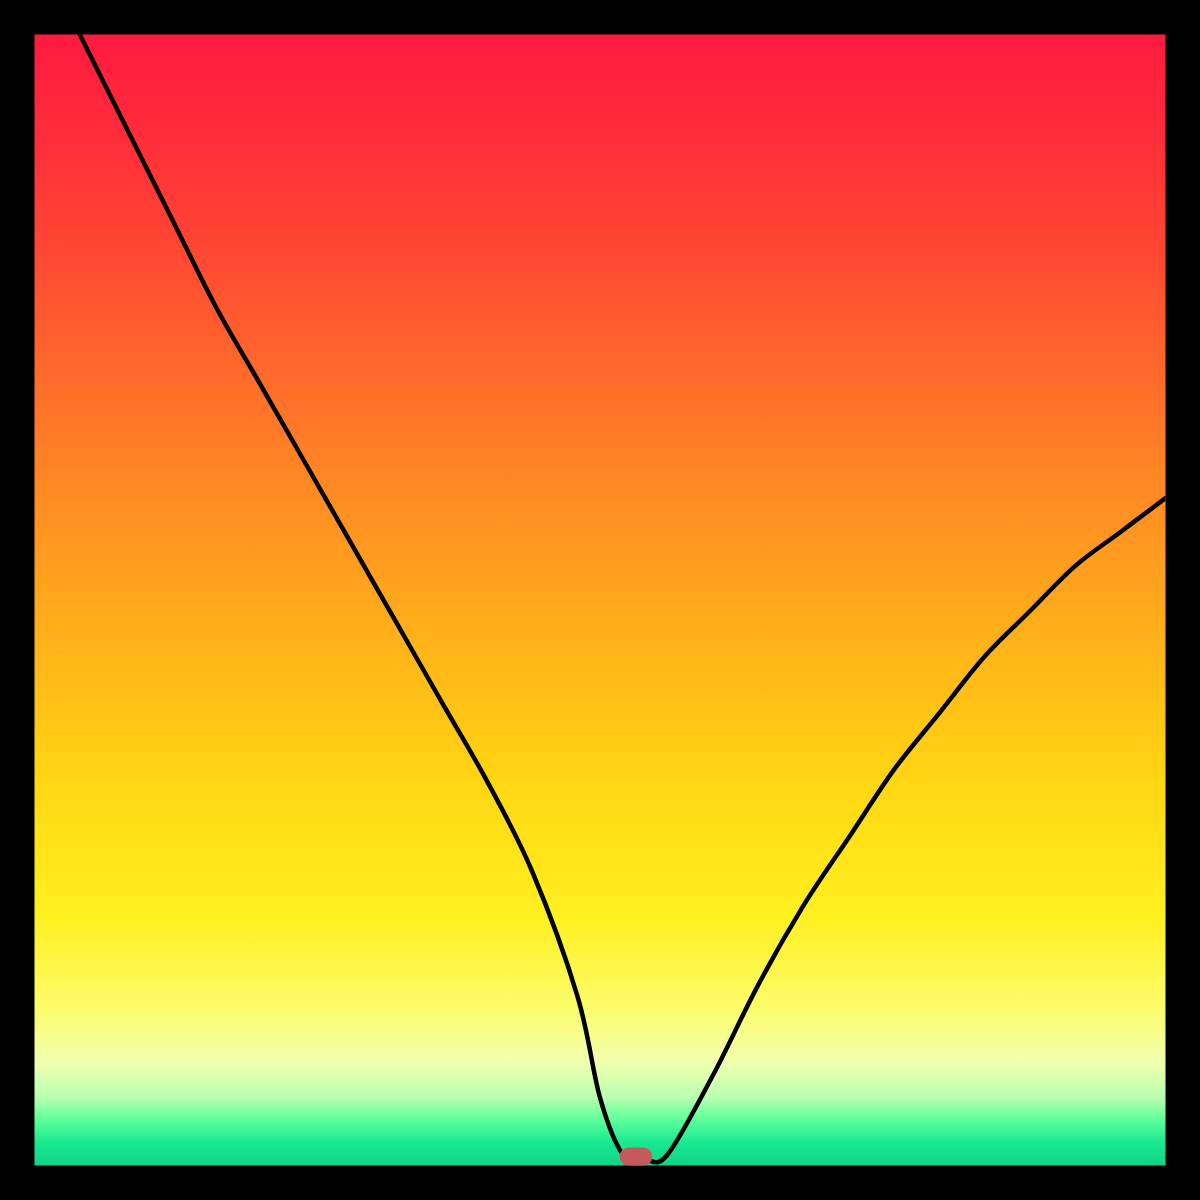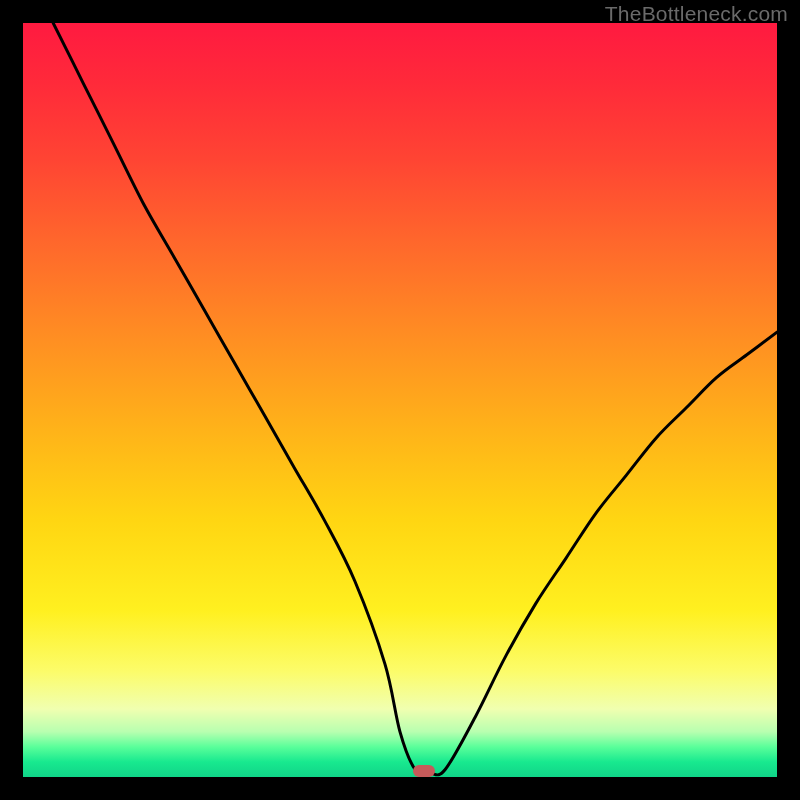--- a/index.html
+++ b/index.html
@@ -62,21 +62,20 @@
     border-radius: 6px;
     background: #c65a5a;
     transform: translate(-50%, -50%);
   }
 </style>
 </head>
 <body>
 
 <div class="frame">
 
-  <div class="watermark">TheBottleneck.com</div>
 
   <div class="plot">
 
     <svg class="curve" viewBox="0 0 754 754" preserveAspectRatio="none">
       <path id="curve-path" fill="none" stroke="#000" stroke-width="3" stroke-linecap="round" stroke-linejoin="round" d="M 30.2 0.0 C 35.2 10.1, 50.3 40.2, 60.3 60.3 C 70.4 80.4, 80.4 100.5, 90.5 120.6 C 100.5 140.7, 110.6 162.1, 120.6 181.0 C 130.7 199.8, 140.7 216.1, 150.8 233.7 C 160.9 251.3, 170.9 268.9, 181.0 286.5 C 191.0 304.1, 201.1 321.7, 211.1 339.3 C 221.2 356.9, 231.2 374.5, 241.3 392.1 C 251.3 409.7, 261.4 427.3, 271.4 444.9 C 281.5 462.5, 291.5 478.8, 301.6 497.6 C 311.7 516.5, 321.7 534.1, 331.8 558.0 C 341.8 581.8, 354.4 615.8, 361.9 640.9 C 369.5 666.0, 372.0 691.2, 377.0 708.8 C 382.0 726.4, 387.1 739.5, 392.1 746.5 C 397.1 753.4, 402.1 750.2, 407.2 750.2 C 412.2 750.2, 414.7 755.9, 422.2 746.5 C 429.8 737.0, 442.3 712.5, 452.4 693.7 C 462.5 674.8, 472.5 652.2, 482.6 633.4 C 492.6 614.5, 502.7 596.9, 512.7 580.6 C 522.8 564.2, 532.8 550.4, 542.9 535.3 C 552.9 520.3, 563.0 503.9, 573.0 490.1 C 583.1 476.3, 593.1 465.0, 603.2 452.4 C 613.3 439.8, 623.3 426.0, 633.4 414.7 C 643.4 403.4, 653.5 394.6, 663.5 384.5 C 673.6 374.5, 683.6 363.2, 693.7 354.4 C 703.7 345.6, 713.8 339.3, 723.8 331.8 C 733.9 324.2, 749.0 312.9, 754.0 309.1"></path>
     </svg>
 
     <div id="min-marker" class="marker" style="left: 401.128px; top: 747.968px; background: rgb(198, 90, 90);"></div>
 
   </div>

